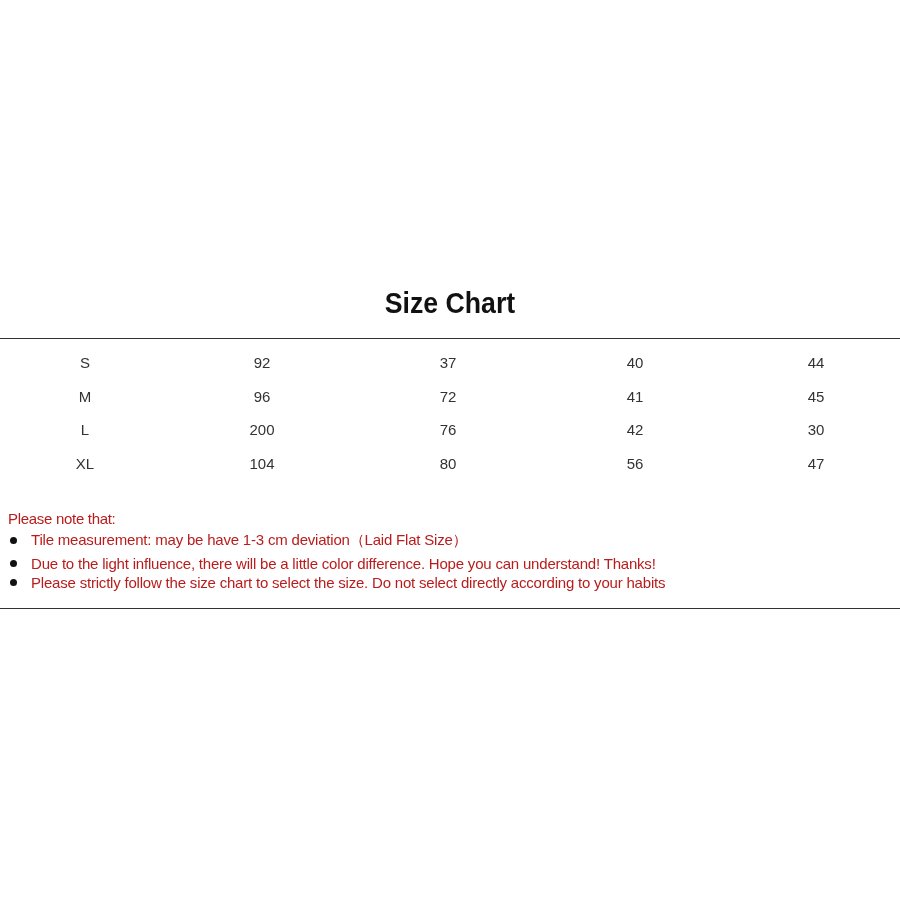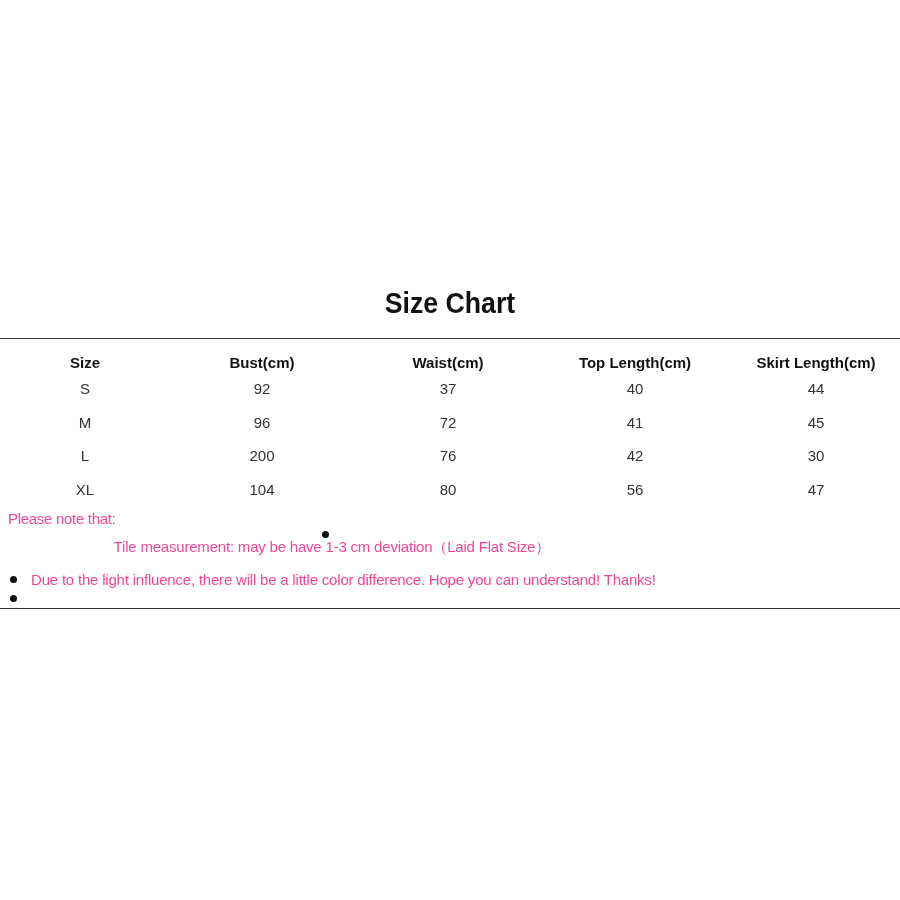--- a/index.html
+++ b/index.html
@@ -64,57 +64,50 @@
     .c1 { left: 262px; }
     .c2 { left: 448px; }
     .c3 { left: 635px; }
     .c4 { left: 816px; }
 
     .notes {
       position: absolute;
       left: 8px;
       top: 510px;
       font-size: 15px;
-      color: #ec4899;
+      color: #b91c1c;
     }
     .notes-head {
       margin-bottom: 4px;
       letter-spacing: -0.3px;
     }
     .note {
       display: flex;
       align-items: center;
       height: 19px;
       letter-spacing: -0.2px;
     }
-    .note.first { margin-bottom: 20px; flex-direction: column; }
+    .note.first { margin-bottom: 4px; }
     .bullet {
       width: 7px;
       height: 7px;
       border-radius: 50%;
       background: #111111;
       margin-left: 2px;
       margin-right: 14px;
       flex: none;
     }
   </style>
 </head>
 <body>
 
 <div class="title">Size Chart</div>
 <div class="rule top"></div>
 
 <div class="table">
-  <div class="row header">
-    <span class="cell c0">Size</span>
-    <span class="cell c1">Bust(cm)</span>
-    <span class="cell c2">Waist(cm)</span>
-    <span class="cell c3">Top Length(cm)</span>
-    <span class="cell c4">Skirt Length(cm)</span>
-  </div>
   <div class="row">
     <span class="cell c0">S</span>
     <span class="cell c1">92</span>
     <span class="cell c2">37</span>
     <span class="cell c3">40</span>
     <span class="cell c4">44</span>
   </div>
   <div class="row">
     <span class="cell c0">M</span>
     <span class="cell c1">96</span>
@@ -143,16 +136,17 @@
   <div class="note first">
     <span class="bullet"></span>
     <span>Tile measurement: may be have 1-3 cm deviation（Laid Flat Size）</span>
   </div>
   <div class="note">
     <span class="bullet"></span>
     <span>Due to the light influence, there will be a little color difference. Hope you can understand! Thanks!</span>
   </div>
   <div class="note">
     <span class="bullet"></span>
+    <span>Please strictly follow the size chart to select the size. Do not select directly according to your habits</span>
   </div>
 </div>
 
 <div class="rule bottom"></div>
 
 </body></html>

